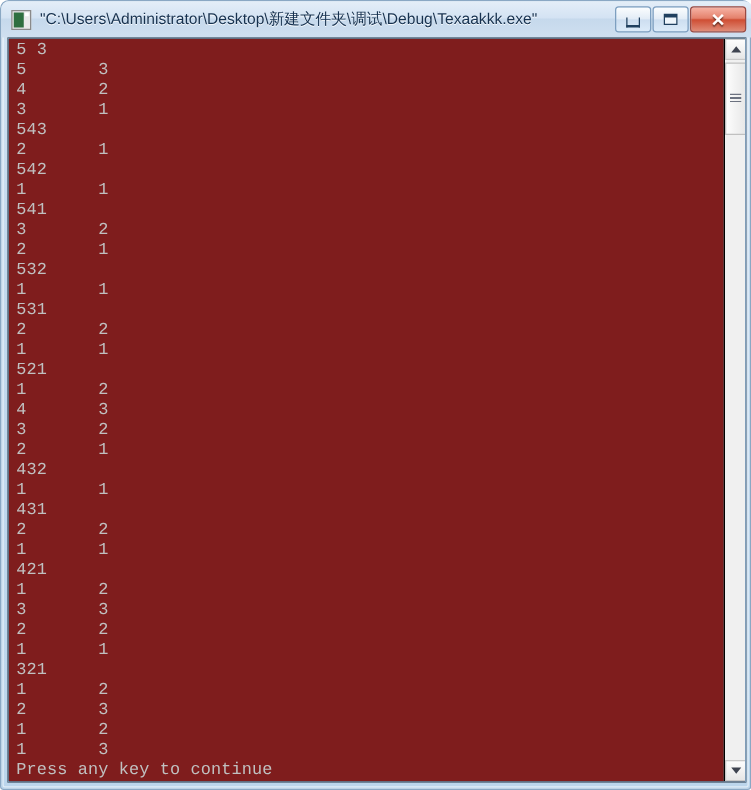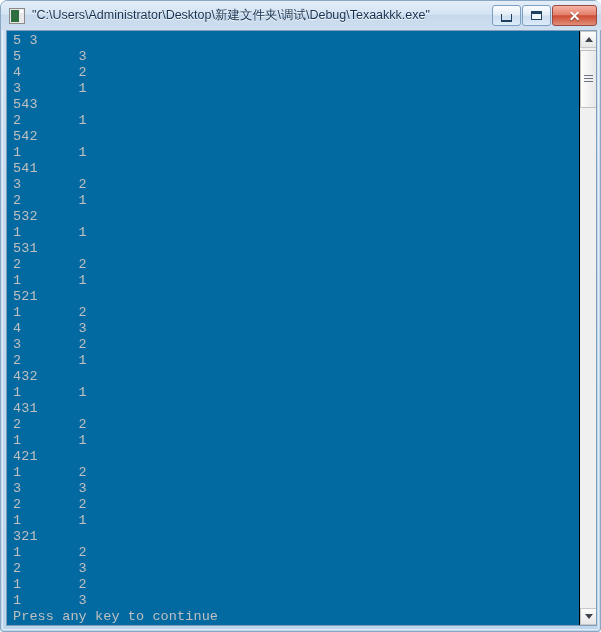--- a/index.html
+++ b/index.html
@@ -146,21 +146,21 @@
     width: 591px;
     height: 596px;
     box-sizing: border-box;
     border: 1px solid #7f9db9;
     background: #000000;
     overflow: hidden;
     display: flex;
   }
   #console-text {
     flex: 1 1 auto;
-    background: #0369a1;
+    background: #7f1d1d;
     color: #c0c0c0;
     font-family: "Liberation Mono", "DejaVu Sans Mono", monospace;
     font-size: 13.5px;
     line-height: 16px;
     white-space: pre;
     padding: 2px 0 0 6px;
     overflow: hidden;
     letter-spacing: 0.1px;
   }
 

